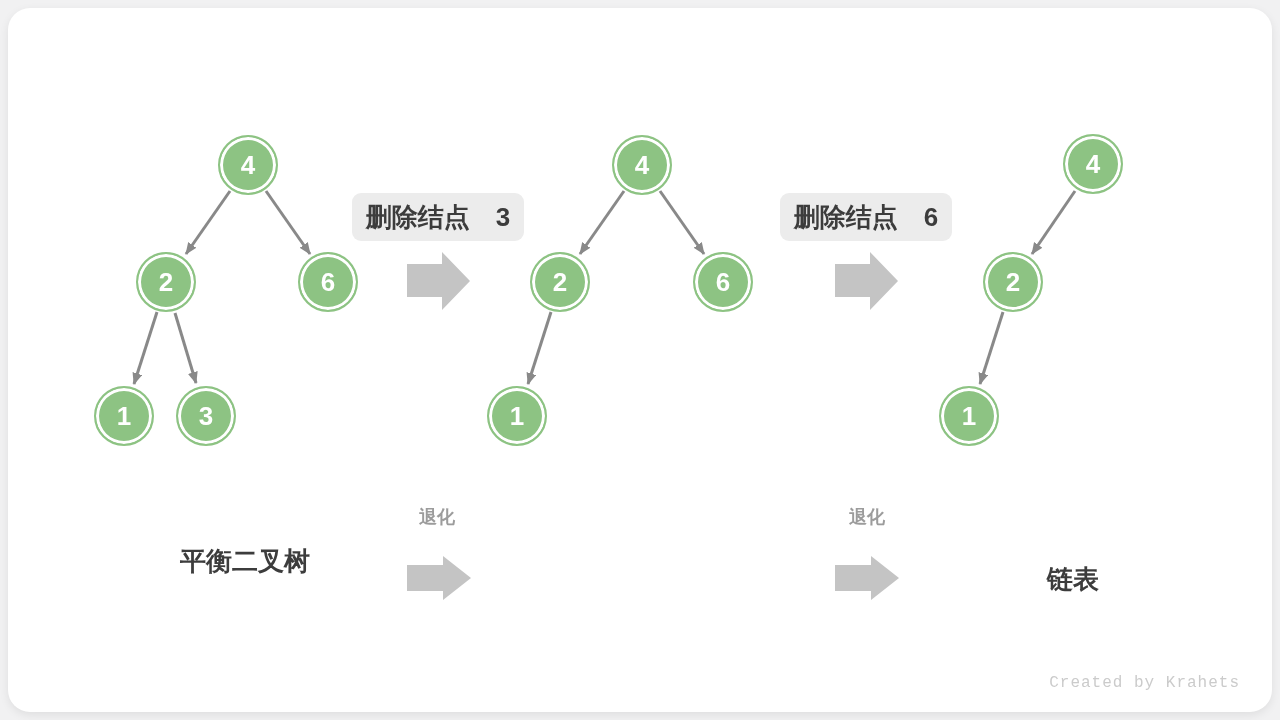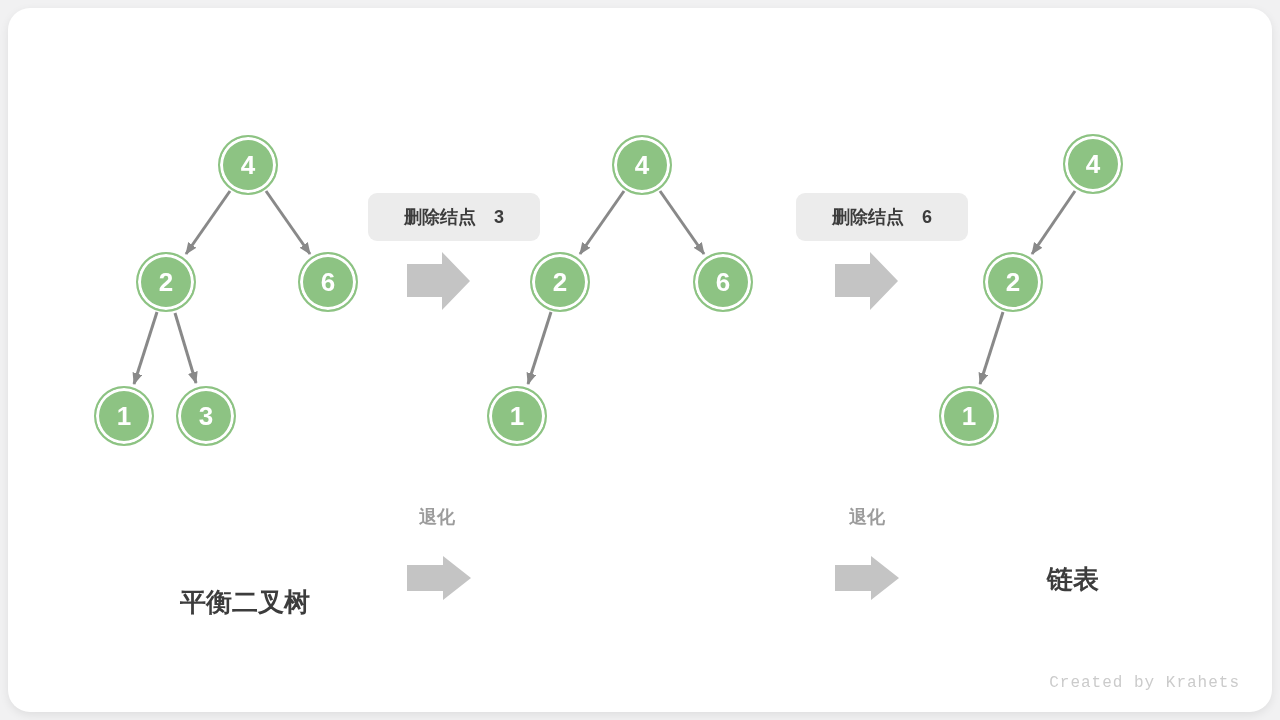--- a/index.html
+++ b/index.html
@@ -54,26 +54,25 @@
     display: flex;
     align-items: center;
     justify-content: center;
   }
   .step-label {
     position: absolute;
     width: 172px; height: 48px;
     background: var(--step-label-bg);
     border-radius: 9px;
     color: var(--text-dark);
-    font-size: 18px;
+    font-size: 26px;
     font-weight: bold;
     line-height: 48px;
     text-align: center;
     white-space: nowrap;
-    margin-left: 16px;
   }
   .degrade {
     position: absolute;
     transform: translateX(-50%);
     color: var(--degrade-text);
     font-size: 18px;
     font-weight: bold;
     white-space: nowrap;
   }
   .caption {
@@ -140,17 +139,17 @@
   <div class="node" style="left:1063px; top:134px;">4</div>
   <div class="node" style="left:983px;  top:252px;">2</div>
   <div class="node" style="left:939px;  top:386px;">1</div>
 
   <div class="step-label" style="left:352px; top:193px;">删除结点　3</div>
   <div class="step-label" style="left:780px; top:193px;text-align:center;">删除结点　6</div>
 
   <div class="degrade" style="left:437px; top:505px;">退化</div>
   <div class="degrade" style="left:867px; top:505px;">退化</div>
 
-  <div class="caption" style="left:245px;  top:585px;text-align:right;">平衡二叉树</div>
+  <div class="caption" style="left:245px;  top:544px;text-align:right;">平衡二叉树</div>
   <div class="caption" style="left:1073px; top:562px;">链表</div>
 
   <div class="watermark">Created by Krahets</div>
 </div>
 
 </body></html>

